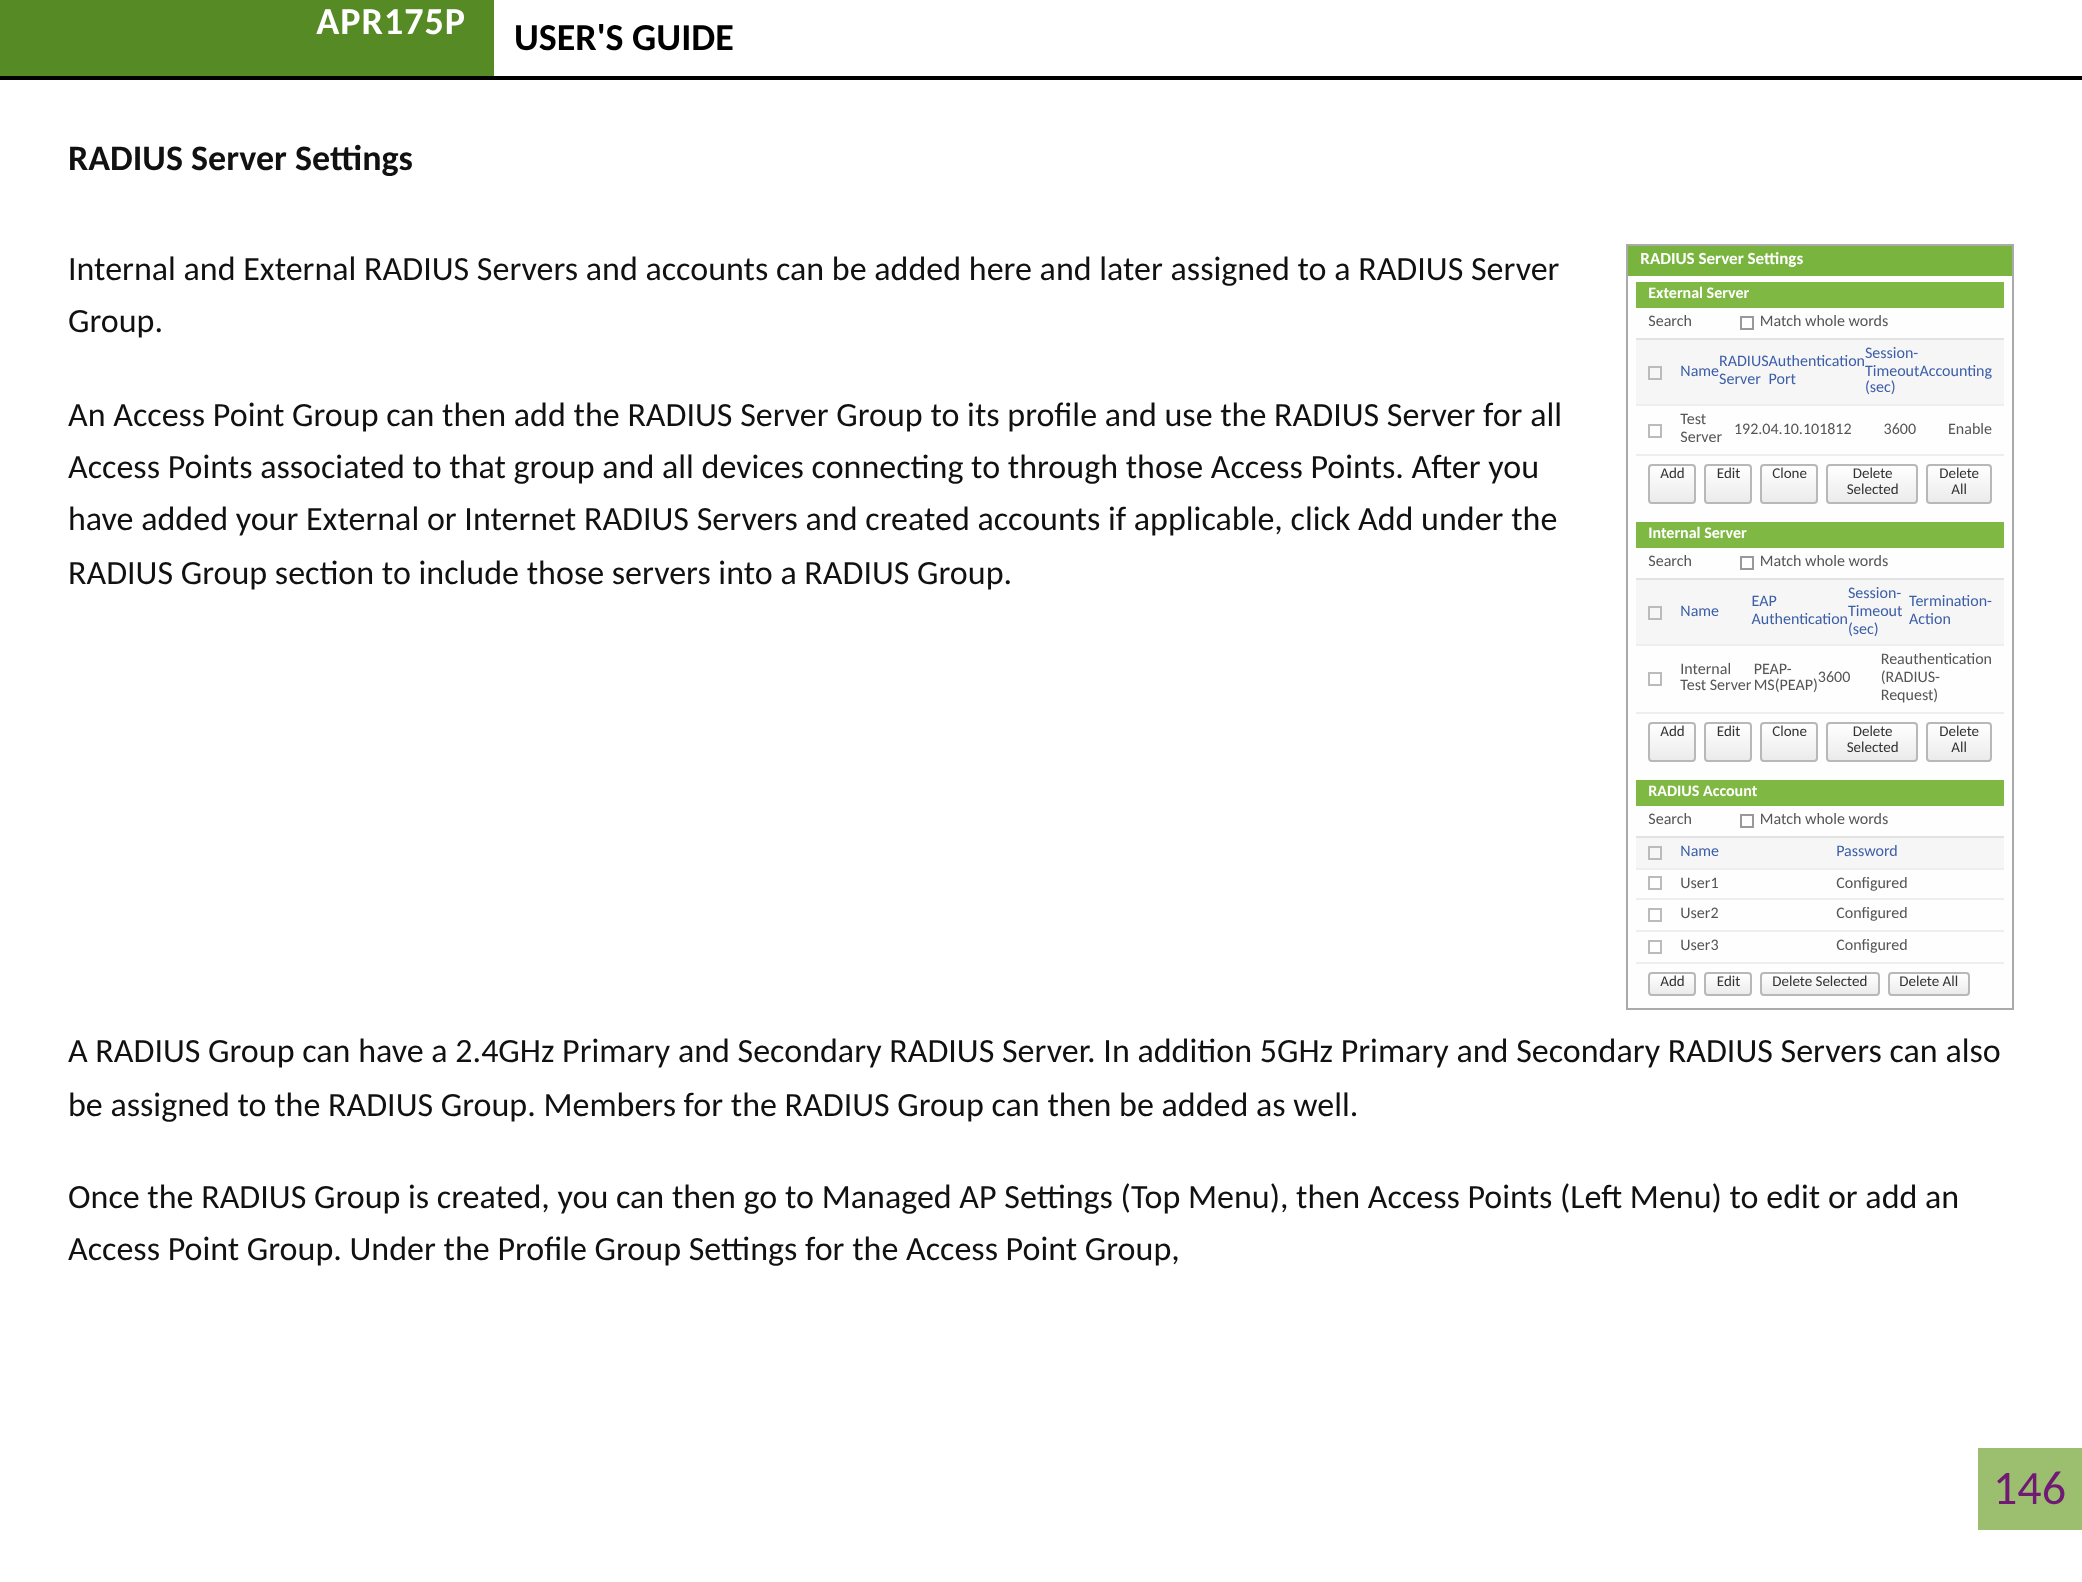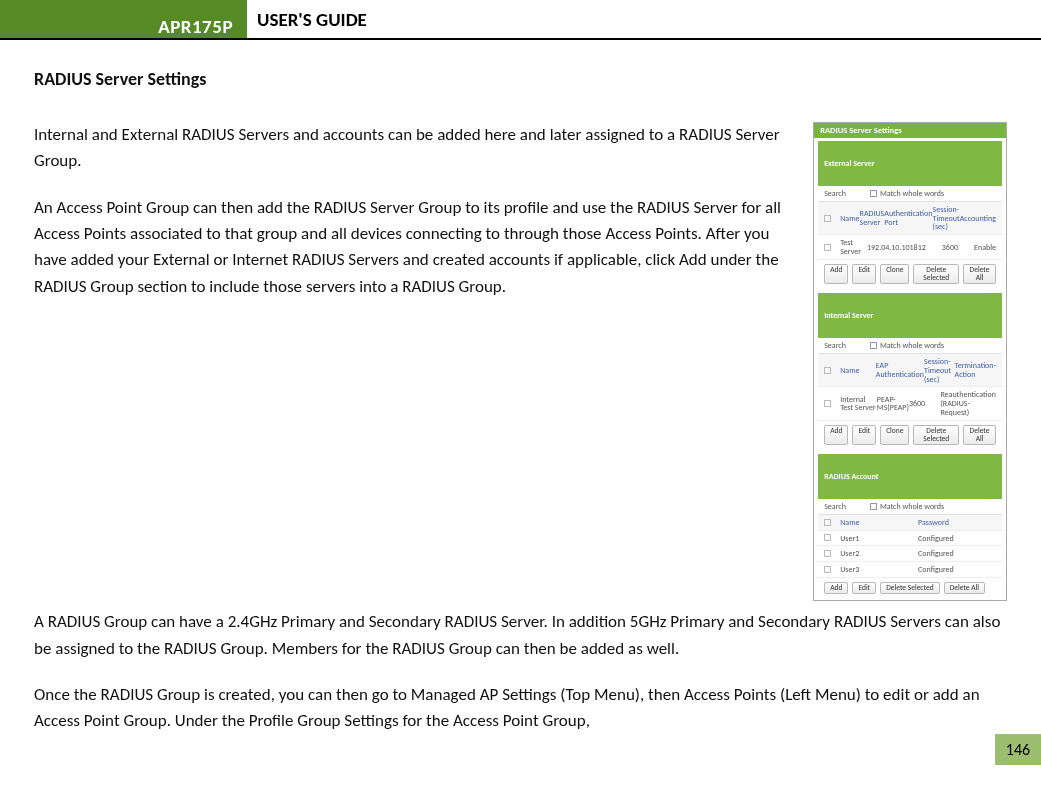--- a/index.html
+++ b/index.html
@@ -19,21 +19,21 @@
     height: 40px;
     margin-bottom: 26px;
   }
   .header-left {
     background: #568a24;
     color: #fff;
     font-weight: 700;
     font-size: 19px;
     letter-spacing: 0.5px;
     display: flex;
-    align-items: flex-end;
+    align-items: flex-start;
     justify-content: flex-end;
     padding: 0 14px 0 0;
     width: 247px;
   }
   .header-right {
     font-weight: 700;
     font-size: 19px;
     display: flex;
     align-items: center;
     padding-left: 10px;
@@ -72,21 +72,21 @@
     color: #fff;
     font-weight: 700;
     font-size: 8.5px;
     padding: 3px 6px;
   }
   .shot-section-bar {
     background: #7fb842;
     color: #fff;
     font-weight: 700;
     font-size: 8px;
-    padding: 18px 6px;
+    padding: 2px 6px;
     margin: 3px 4px 0 4px;
   }
   .shot-search {
     display: flex;
     align-items: center;
     gap: 24px;
     padding: 3px 6px;
     border-bottom: 1px solid #e2e2e2;
     margin: 0 4px;
     color: #555;
@@ -119,22 +119,22 @@
     border-radius: 2px;
     font-size: 7.5px;
     color:#333;
   }
   
   .page-num {
     position: absolute;
     right: 0;
     bottom: 26px;
     background: #9bbf6f;
-    color: #000000;
-    font-size: 16px;
+    color: #701a75;
+    font-size: 24px;
     padding: 6px 8px;
     min-width: 46px;
     text-align: center;
   }
 </style>
 </head>
 <body>
 
 <div class="header">
   <div class="header-left">

